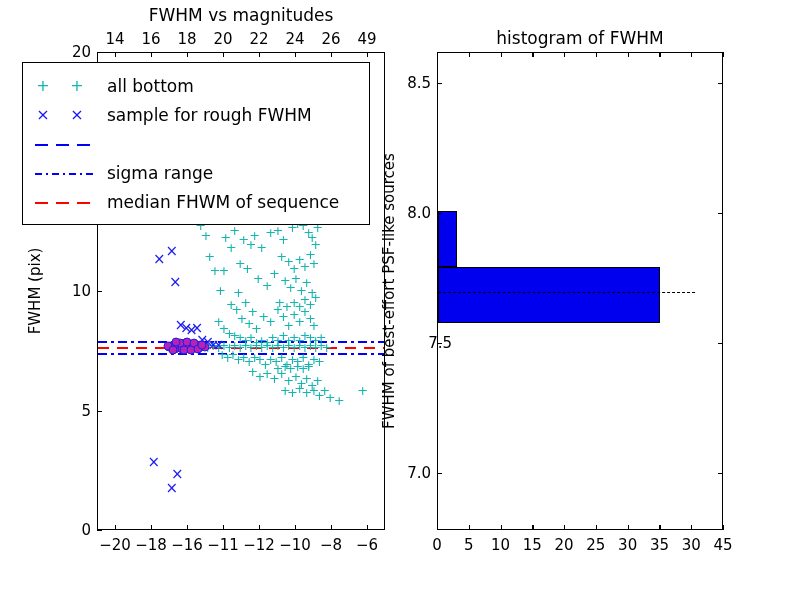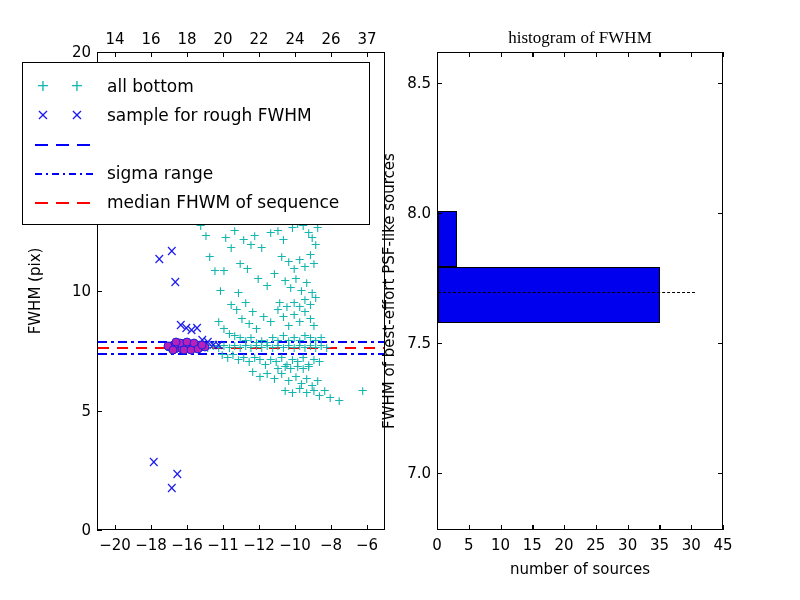--- a/index.html
+++ b/index.html
@@ -13,21 +13,21 @@
   .axes{position:absolute;box-sizing:border-box;border:1.3px solid #000;background:#fff;}
 
   
   #left-axes{left:97px;top:52px;width:288px;height:478px;}
   #right-axes{left:437px;top:52px;width:286px;height:478px;}
 
   .title{
     position:absolute;text-align:center;font-size:17px;white-space:nowrap;
   }
   #left-title{left:97px;top:5px;width:288px;}
-  #right-title{left:437px;top:28px;width:286px;font-family:Liberation Serif, serif;}
+  #right-title{left:437px;top:28px;width:286px;}
 
   .tick-label{position:absolute;font-size:15px;white-space:nowrap;}
   .tick-x{transform:translateX(-50%);}
   .tick-y{text-align:right;transform:translateY(-50%);}
 
   .ax-label{position:absolute;font-size:15px;white-space:nowrap;text-align:center;}
   .ax-label.vert{transform-origin:0 0;}
 
   .tick{position:absolute;background:#000;}
   .tick-v{width:1.2px;height:5px;}
@@ -60,20 +60,21 @@
   .leg-m{position:absolute;top:50%;transform:translate(-50%,-50%);line-height:1;}
   .leg-m.a{left:14px;}
   .leg-m.b{left:48px;}
   .leg-line{position:absolute;top:50%;left:6px;width:58px;height:0;}
 </style>
 </head>
 <body>
 
 <div id="figure">
 
+  <div class="title" id="left-title">FWHM vs magnitudes</div>
 
   <div class="axes" id="left-axes">
     <div class="dataclip" id="left-data">
         <div class="hline" style="top: 293.97px; border-top-color: rgb(0, 0, 255); border-top-style: none; height: 2px; background-image: repeating-linear-gradient(to right, rgb(0, 0, 255) 0px, rgb(0, 0, 255) 11px, transparent 11px, transparent 19px); background-size: 100% 2px; background-repeat: repeat-x;"></div>
         <div class="hline" style="top: 294.448px; border-top-color: rgb(255, 0, 0); border-top-style: none; height: 2px; background-image: repeating-linear-gradient(to right, rgb(255, 0, 0) 0px, rgb(255, 0, 0) 11px, transparent 11px, transparent 19px); background-size: 100% 2px; background-repeat: repeat-x;"></div>
         <div class="hline" style="top: 287.995px; border-top-color: rgb(0, 0, 255); border-top-style: none; height: 2px; background-image: repeating-linear-gradient(to right, rgb(0, 0, 255) 0px, rgb(0, 0, 255) 9px, transparent 9px, transparent 13px, rgb(0, 0, 255) 13px, rgb(0, 0, 255) 16px, transparent 16px, transparent 20px); background-size: 100% 2px; background-repeat: repeat-x;"></div>
         <div class="hline" style="top: 299.945px; border-top-color: rgb(0, 0, 255); border-top-style: none; height: 2px; background-image: repeating-linear-gradient(to right, rgb(0, 0, 255) 0px, rgb(0, 0, 255) 9px, transparent 9px, transparent 13px, rgb(0, 0, 255) 13px, rgb(0, 0, 255) 16px, transparent 16px, transparent 20px); background-size: 100% 2px; background-repeat: repeat-x;"></div>
         <div class="pt pt-plus" style="color: rgb(21, 181, 176); left: 127.8px; top: 184.03px;">+</div>
         <div class="pt pt-plus" style="color: rgb(21, 181, 176); left: 133.2px; top: 193.59px;">+</div>
         <div class="pt pt-plus" style="color: rgb(21, 181, 176); left: 126px; top: 217.49px;">+</div>
@@ -344,21 +345,21 @@
       <div class="tick-label tick-y" style="left: 49px; width: 42px; top: 410.5px;">5</div>
       <div class="tick-label tick-y" style="left: 49px; width: 42px; top: 291px;">10</div>
       <div class="tick-label tick-y" style="left: 49px; width: 42px; top: 52px;">20</div>
       <div class="tick-label tick-x" style="left: 115px; top: 30px;">14</div>
       <div class="tick-label tick-x" style="left: 151px; top: 30px;">16</div>
       <div class="tick-label tick-x" style="left: 187px; top: 30px;">18</div>
       <div class="tick-label tick-x" style="left: 223px; top: 30px;">20</div>
       <div class="tick-label tick-x" style="left: 259px; top: 30px;">22</div>
       <div class="tick-label tick-x" style="left: 295px; top: 30px;">24</div>
       <div class="tick-label tick-x" style="left: 331px; top: 30px;">26</div>
-      <div class="tick-label tick-x" style="left: 367px; top: 30px;">37</div>
+      <div class="tick-label tick-x" style="left: 367px; top: 30px;">49</div>
     </div>
 
   <div class="ax-label vert" id="left-ylabel" style="left: 35px; top: 291px; transform: rotate(-90deg) translate(-50%, -50%);">FWHM (pix)</div>
 
   <div class="title" id="right-title">histogram of FWHM</div>
 
   <div class="axes" id="right-axes">
     <div class="dataclip" id="right-data">
         <div class="bar" style="left: 0px; width: 19.0667px; top: 158.467px; height: 55.8533px; background: rgb(0, 0, 238);"></div>
         <div class="bar" style="left: 0px; width: 222.444px; top: 214.321px; height: 55.8533px; background: rgb(0, 0, 238);"></div>
@@ -401,26 +402,25 @@
       <div class="tick-label tick-x" style="left: 468.778px; top: 536px;">5</div>
       <div class="tick-label tick-x" style="left: 500.556px; top: 536px;">10</div>
       <div class="tick-label tick-x" style="left: 532.333px; top: 536px;">15</div>
       <div class="tick-label tick-x" style="left: 564.111px; top: 536px;">20</div>
       <div class="tick-label tick-x" style="left: 595.889px; top: 536px;">25</div>
       <div class="tick-label tick-x" style="left: 627.667px; top: 536px;">30</div>
       <div class="tick-label tick-x" style="left: 659.444px; top: 536px; text-align: center;">35</div>
       <div class="tick-label tick-x" style="left: 691.222px; top: 536px;">30</div>
       <div class="tick-label tick-x" style="left: 723px; top: 536px;">45</div>
       <div class="tick-label tick-y" style="left: 392px; width: 39px; top: 472.848px;">7.0</div>
-      <div class="tick-label tick-y" style="left: 392px; width: 39px; top: 342.957px;">7.5</div>
+      <div class="tick-label tick-y" style="left: 392px; width: 39px; top: 342.957px; padding-left: 21px;">7.5</div>
       <div class="tick-label tick-y" style="left: 392px; width: 39px; top: 213.065px;">8.0</div>
       <div class="tick-label tick-y" style="left: 392px; width: 39px; top: 83.1739px;">8.5</div>
     </div>
 
-  <div class="ax-label" id="right-xlabel" style="left: 437px; width: 286px; top: 560px;">number of sources</div>
   <div class="ax-label vert" id="right-ylabel" style="left: 389px; top: 291px; transform: rotate(-90deg) translate(-50%, -50%);">FWHM of best-effort PSF-like sources</div>
 
   <div id="legend">
       <div class="leg-row">
         <div class="leg-mark">
           <div class="leg-m a" style="color: rgb(21, 181, 176); font-size: 16px;">+</div>
           <div class="leg-m b" style="color: rgb(21, 181, 176); font-size: 16px;">+</div>
         </div>
         <div class="leg-text">all bottom</div>
       </div>

